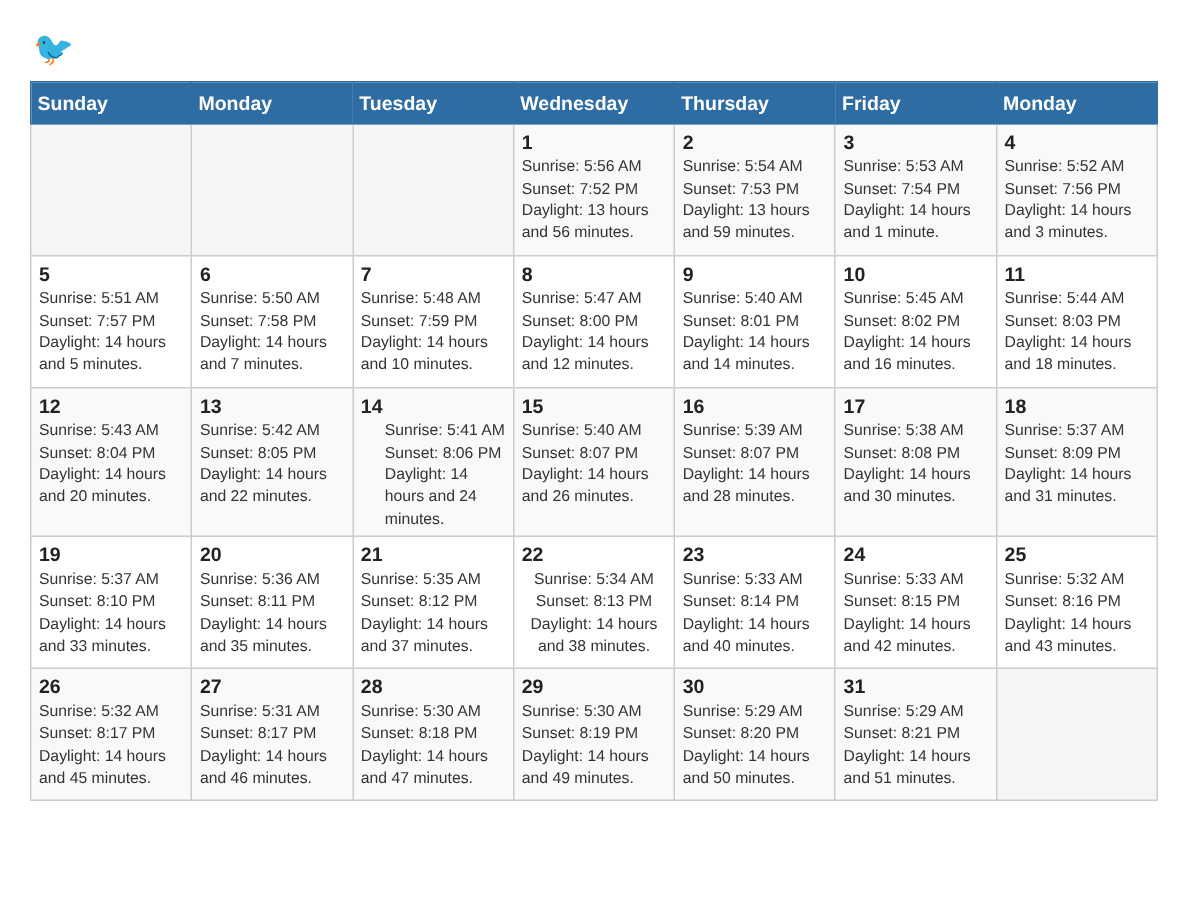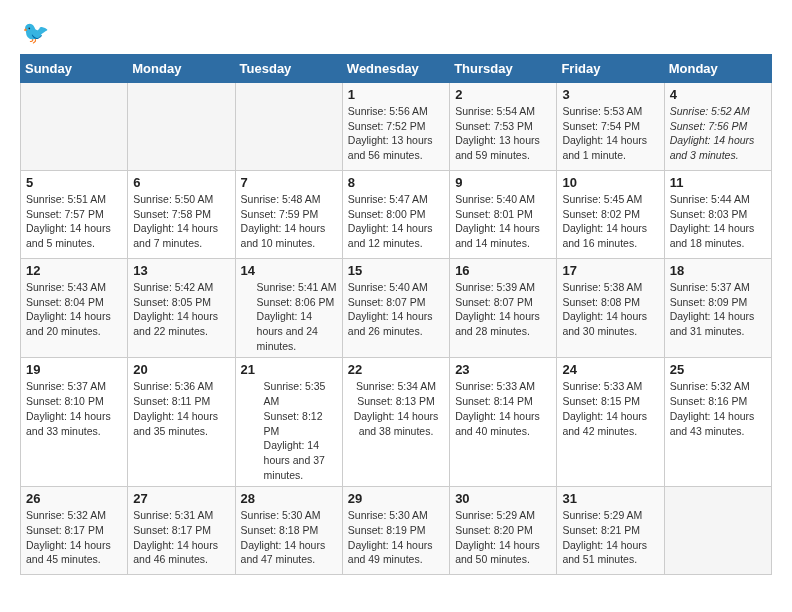--- a/index.html
+++ b/index.html
@@ -143,21 +143,21 @@
 Daylight: 13 hours and 59 minutes.</div>
         </td>
         <td>
           <span class="day-num">3</span>
           <div class="day-detail" style="white-space: pre-line;">Sunrise: 5:53 AM
 Sunset: 7:54 PM
 Daylight: 14 hours and 1 minute.</div>
         </td>
         <td>
           <span class="day-num">4</span>
-          <div class="day-detail" style="white-space: pre-line; font-style: italic;">Sunrise: 5:52 AM
+          <div class="day-detail" style="white-space: pre-line;">Sunrise: 5:52 AM
 Sunset: 7:56 PM
 Daylight: 14 hours and 3 minutes.</div>
         </td>
       </tr>
       <tr>
         <td>
           <span class="day-num">5</span>
           <div class="day-detail" style="white-space: pre-line;">Sunrise: 5:51 AM
 Sunset: 7:57 PM
 Daylight: 14 hours and 5 minutes.</div>
@@ -251,21 +251,21 @@
 Daylight: 14 hours and 33 minutes.</div>
         </td>
         <td>
           <span class="day-num">20</span>
           <div class="day-detail" style="white-space: pre-line;">Sunrise: 5:36 AM
 Sunset: 8:11 PM
 Daylight: 14 hours and 35 minutes.</div>
         </td>
         <td>
           <span class="day-num">21</span>
-          <div class="day-detail" style="white-space: pre-line; margin-left: 23px;">Sunrise: 5:35 AM
+          <div class="day-detail" style="white-space: pre-line;">Sunrise: 5:35 AM
 Sunset: 8:12 PM
 Daylight: 14 hours and 37 minutes.</div>
         </td>
         <td>
           <span class="day-num">22</span>
           <div class="day-detail" style="white-space: pre-line; text-align: center;">Sunrise: 5:34 AM
 Sunset: 8:13 PM
 Daylight: 14 hours and 38 minutes.</div>
         </td>
         <td>

